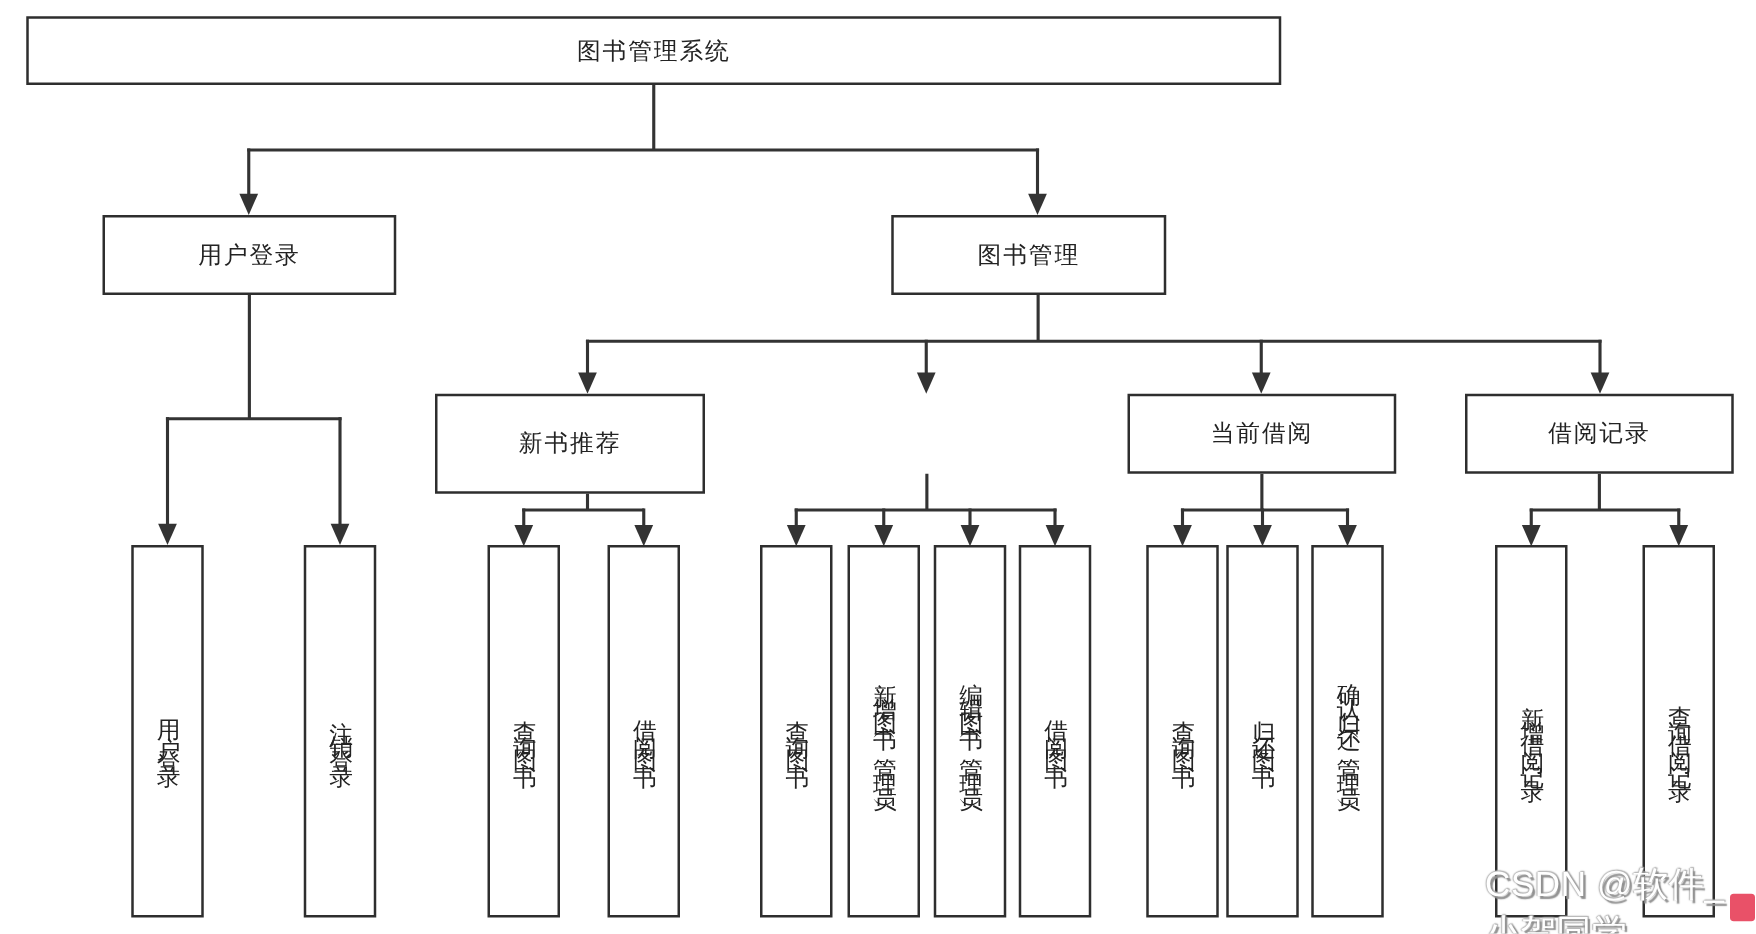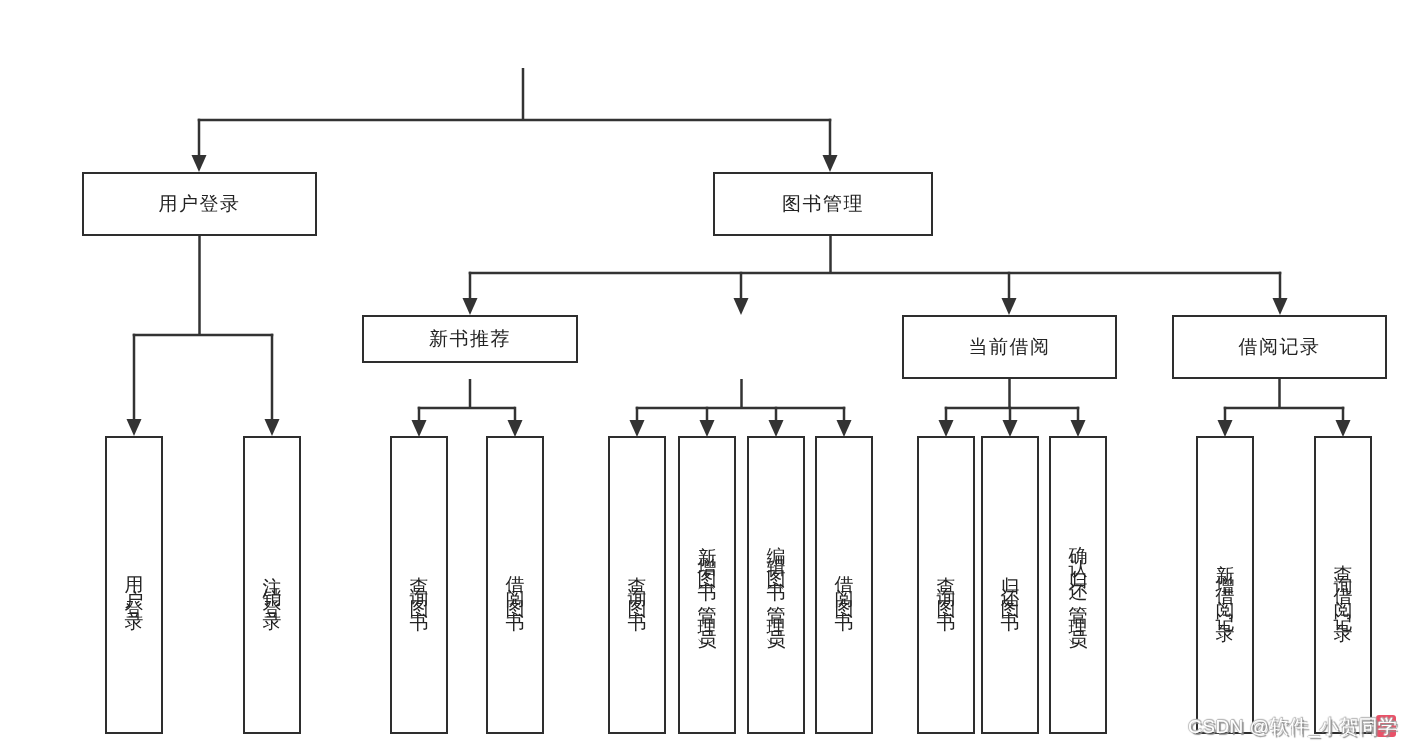--- a/index.html
+++ b/index.html
@@ -29,21 +29,21 @@
     letter-spacing:12px;
     font-size:19px;
     line-height:1.15;
   }
   .watermark{
     position:absolute;
     left:1188px;top:711px;
     height:32px;
     display:flex;align-items:center;
     z-index:2;
-    font-size:19px;
+    font-size:28px;
     letter-spacing:0.5px;
   }
   .wm-red{
     position:absolute;
     right:1px;top:4px;
     width:20px;height:22px;
     background:#e95168;
     border-radius:3px;
   }
   .wm-text{
@@ -116,25 +116,26 @@
       <polygon points="768.5,420 783.5,420 776,437"></polygon>
       <polygon points="836.5,420 851.5,420 844,437"></polygon>
       <polygon points="938.5,420 953.5,420 946,437"></polygon>
       <polygon points="1002.5,420 1017.5,420 1010,437"></polygon>
       <polygon points="1070.5,420 1085.5,420 1078,437"></polygon>
       <polygon points="1217.5,420 1232.5,420 1225,437"></polygon>
       <polygon points="1335.5,420 1350.5,420 1343,437"></polygon>
     </g>
   </svg>
 
+  <div class="box" style="left:21px;top:13px;width:1004px;height:55px;">图书管理系统</div>
 
   <div class="box" style="left:82px;top:172px;width:235px;height:64px;">用户登录</div>
   <div class="box" style="left:713px;top:172px;width:220px;height:64px;">图书管理</div>
 
-  <div class="box" style="left:362px;top:315px;width:216px;height:48px;font-family:Liberation Serif, serif;">新书推荐</div>
+  <div class="box" style="left:348px;top:315px;width:216px;height:80px;font-family:Liberation Serif, serif;">新书推荐</div>
   <div class="box" style="left:1172px;top:315px;width:215px;height:64px;">借阅记录</div>
   <div class="box" style="left:902px;top:315px;width:215px;height:64px;">当前借阅</div>
 
   <div class="box leaf" style="left:105px;top:436px;width:58px;height:298px;">用户登录</div>
   <div class="box leaf" style="left:243px;top:436px;width:58px;height:298px;">注销登录</div>
 
   <div class="box leaf" style="left:390px;top:436px;width:58px;height:298px;">查询图书</div>
   <div class="box leaf" style="left:486px;top:436px;width:58px;height:298px;">借阅图书</div>
 
   <div class="box leaf" style="left:608px;top:436px;width:58px;height:298px;">查询图书</div>

